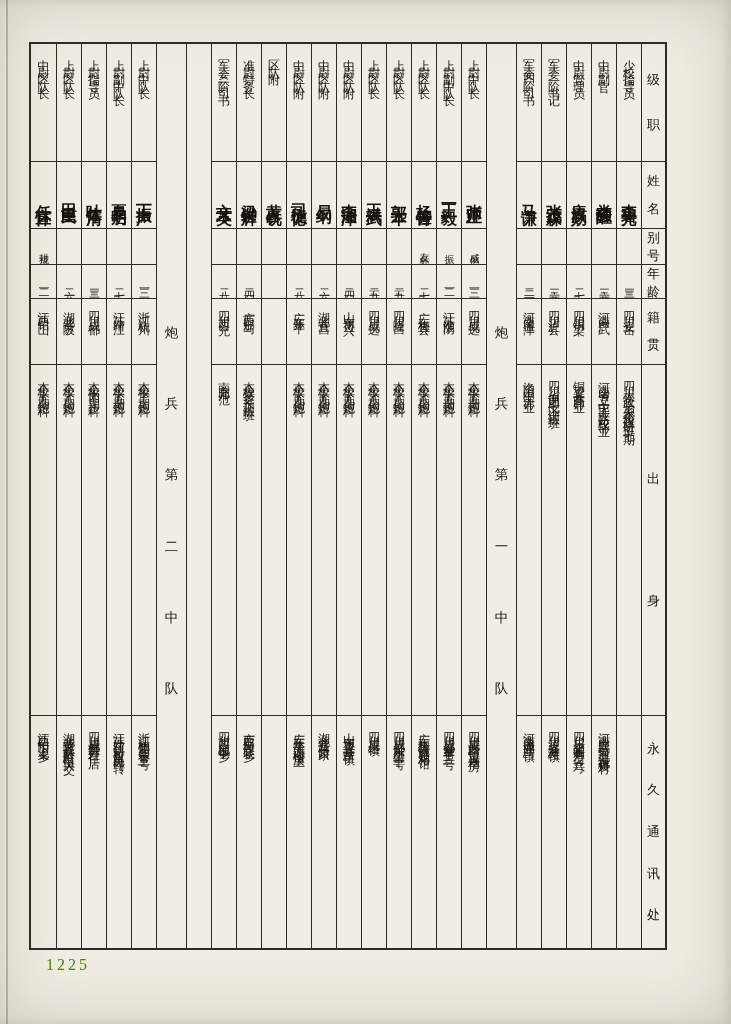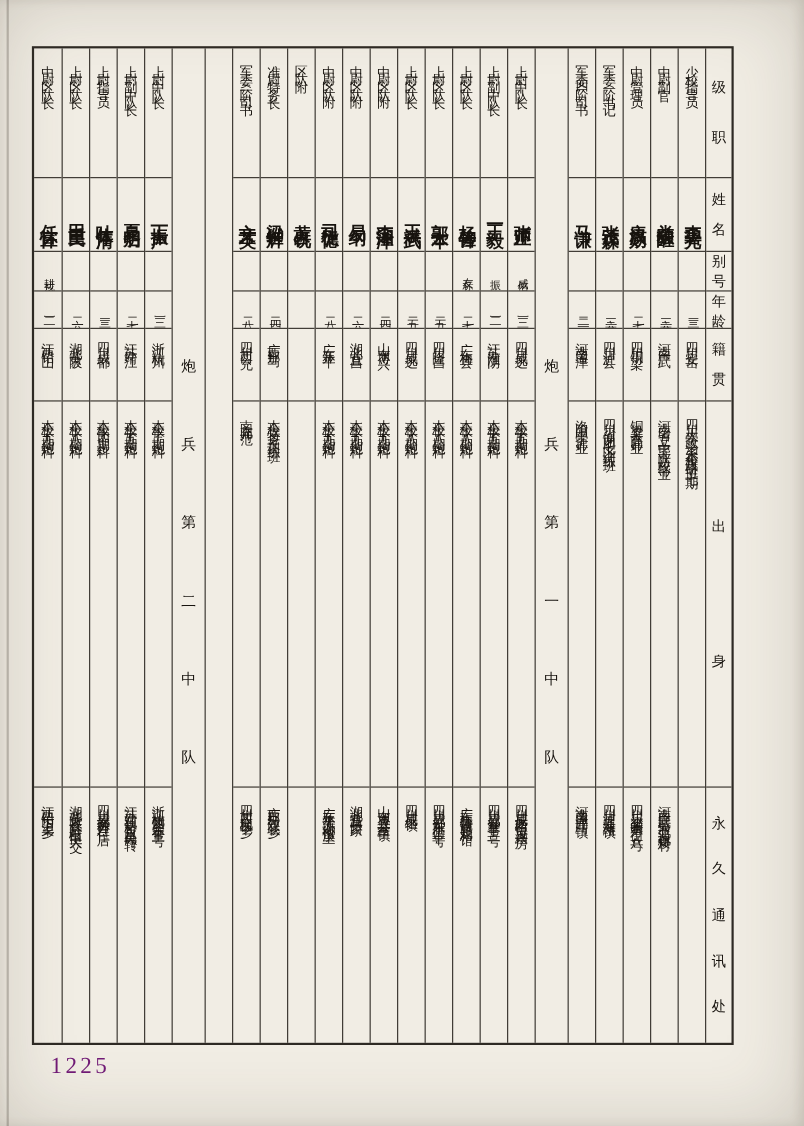--- a/index.html
+++ b/index.html
@@ -53,21 +53,21 @@
 
   .header-cell{padding:0;align-items:stretch;}
   .hspread{display:flex;flex-direction:column;justify-content:space-evenly;align-items:center;height:100%;width:100%;}
   .hchar{font-size:13px;}
 
   .dspread{display:flex;flex-direction:column;justify-content:space-between;align-items:center;height:100%;padding:280px 0 250px;box-sizing:border-box;}
   .dchar{font-size:13.5px;}
 
   .page-number{
     position:absolute;left:46px;top:956px;
-    font-size:21px;letter-spacing:3px;color:#701a75;font-family:Liberation Serif, serif;
+    font-size:16px;letter-spacing:3px;color:#4d7c0f;font-family:Liberation Serif, serif;
   }
 </style>
 </head>
 <body>
 
 <div class="page">
   <div class="table">
       <div class="col header-col">
         <div class="cell header-cell c-rank">
           <div class="hspread">

